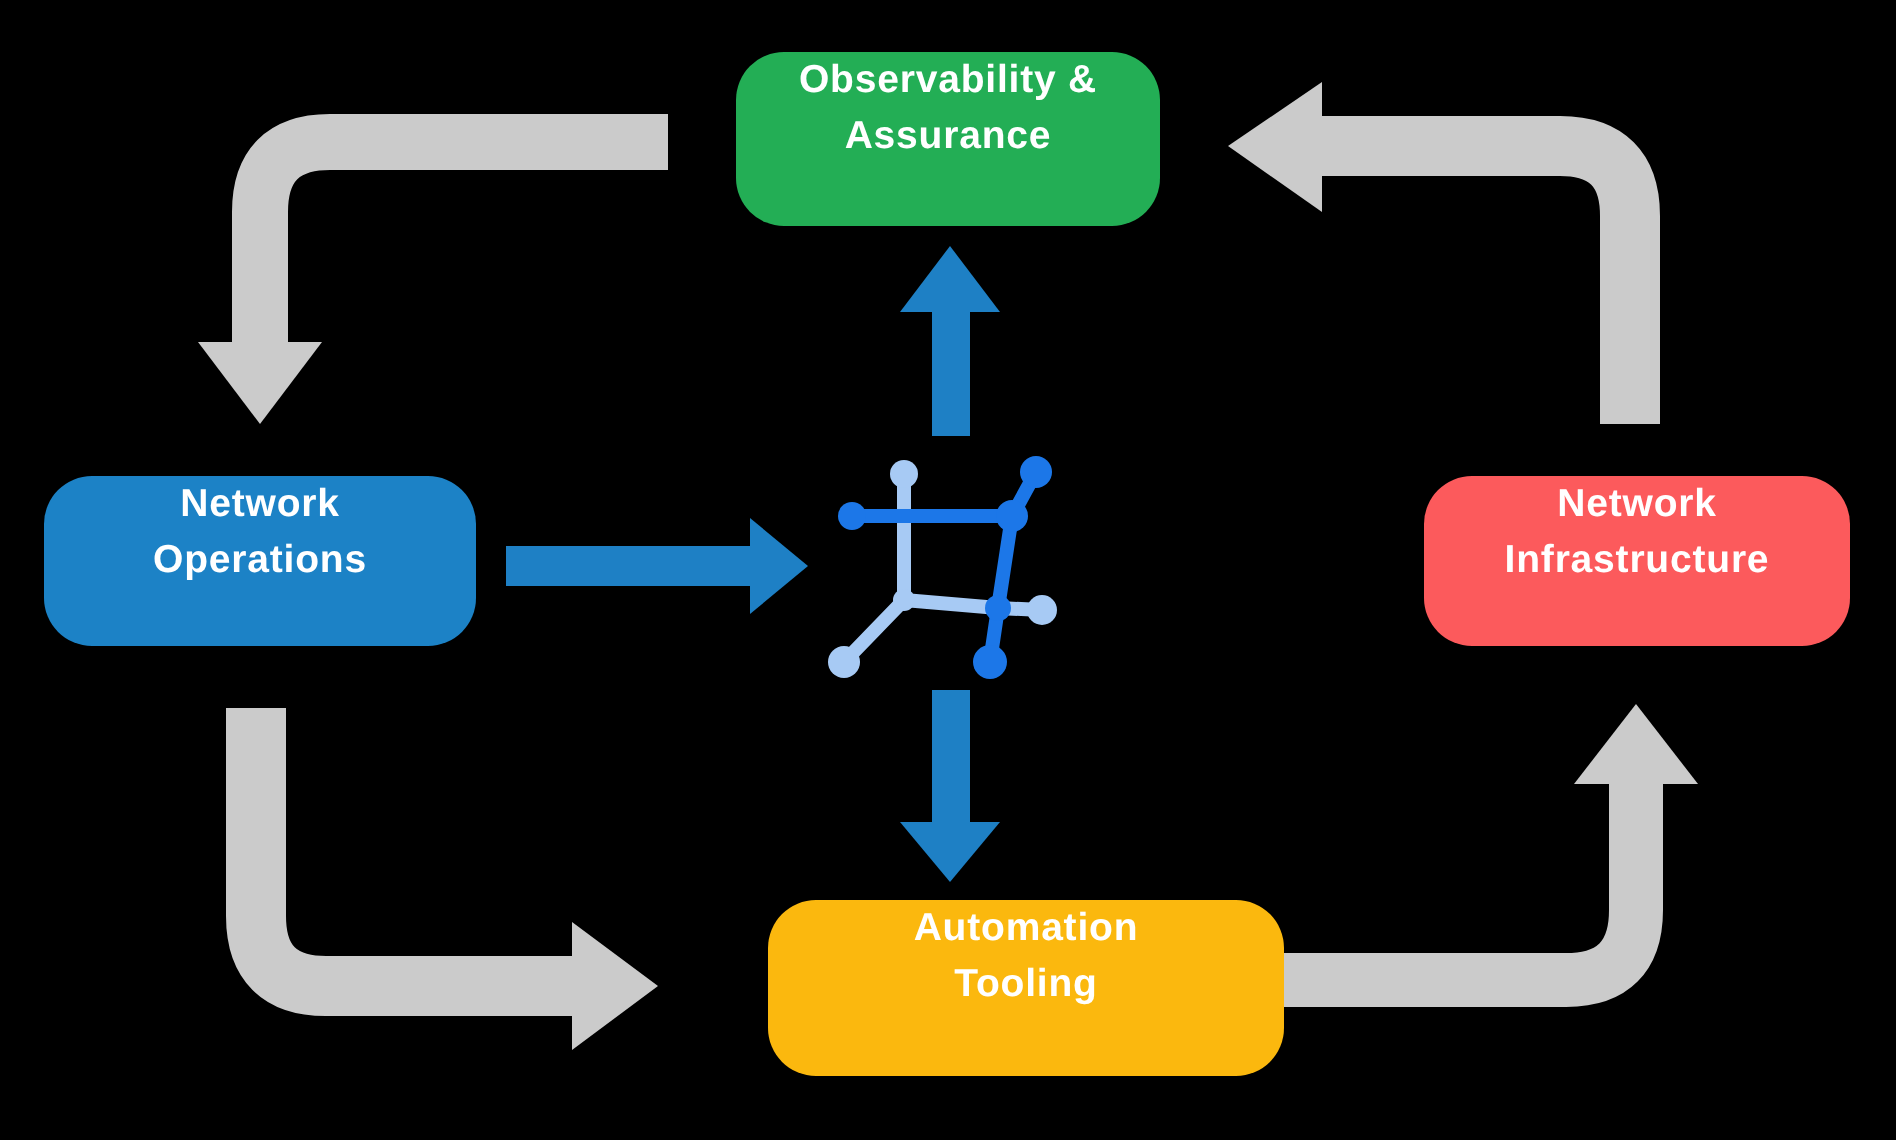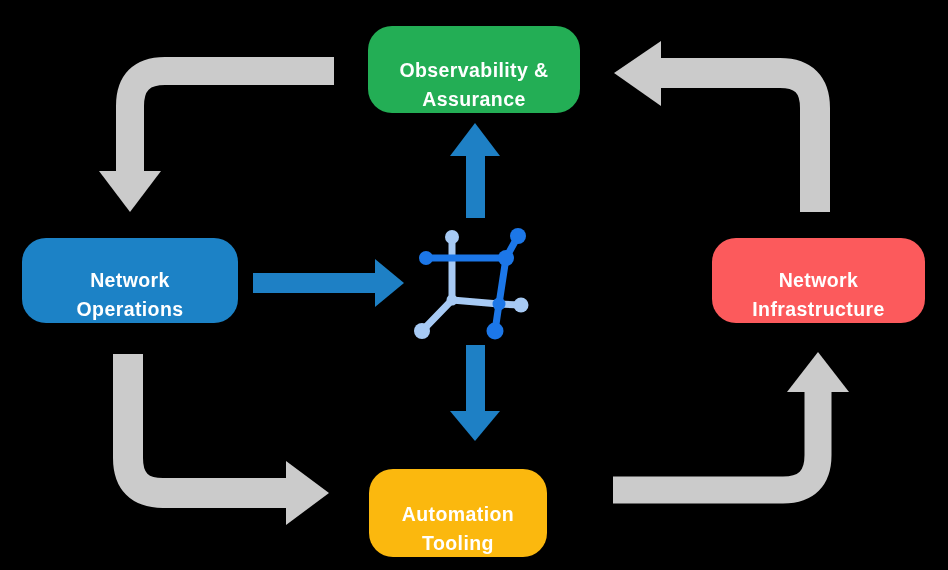--- a/index.html
+++ b/index.html
@@ -20,36 +20,36 @@
   }
   .arrows-layer, .icon-layer {
     position: absolute;
     left: 0;
     top: 0;
   }
   .node-box {
     position: absolute;
     border-radius: 24px;
     display: flex;
-    align-items: flex-end;
+    align-items: flex-start;
     justify-content: center;
   }
   .node-label {
     color: var(--text, #fff);
     font-size: 19.5px;
     font-weight: 600;
     letter-spacing: 0.4px;
     line-height: 1.45;
     text-align: center;
     white-space: pre-line;
   }
   .node-observability   { left: 368px; top: 26px;  width: 212px; height: 87px; background: var(--observability); }
   .node-operations      { left: 22px;  top: 238px; width: 216px; height: 85px; background: var(--operations); }
   .node-infrastructure  { left: 712px; top: 238px; width: 213px; height: 85px; background: var(--infrastructure); }
-  .node-automation      { left: 369px; top: 450px; width: 178px; height: 88px; background: var(--automation); margin-top: 19px; }
+  .node-automation      { left: 384px; top: 450px; width: 258px; height: 88px; background: var(--automation); }
 </style>
 </head>
 <body>
 
 <div class="canvas">
 
   <svg class="arrows-layer" width="948" height="570" viewBox="0 0 948 570">
 
     <g>
       <path d="M334,71 H165 Q130,71 130,106 V172" fill="none" stroke="var(--gray-arrow)" stroke-width="28"></path>

